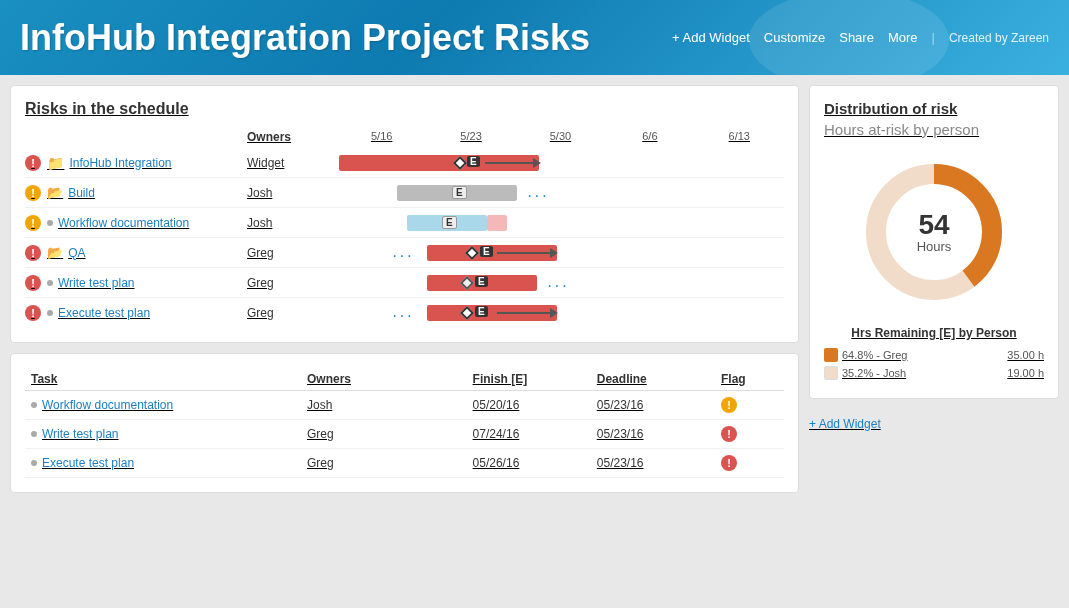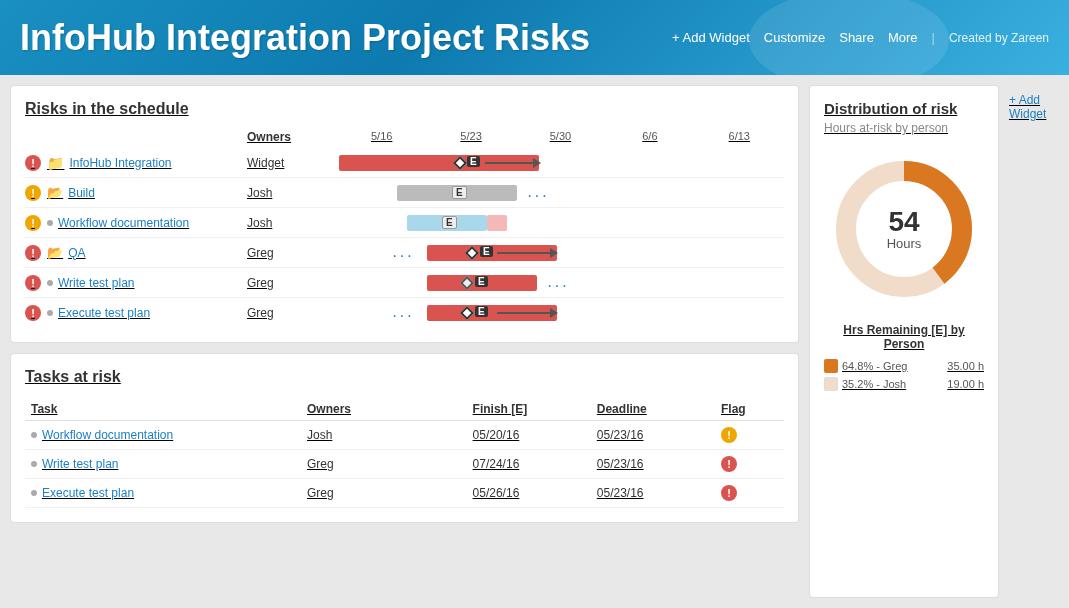--- a/index.html
+++ b/index.html
@@ -218,37 +218,37 @@
       padding: 6px 6px;
       border-bottom: 1px solid #f0f0f0;
       color: #333;
     }
     .tasks-table td a { color: #1a7fc4; text-decoration: none; }
 
     
     .right-panel {
       width: 250px;
       display: flex;
-      flex-direction: row;
+      flex-direction: column;
       gap: 10px;
     }
     .distribution-box {
       background: white;
       border: 1px solid #ddd;
       border-radius: 4px;
       padding: 14px;
     }
     .dist-title {
       font-size: 15px;
       font-weight: bold;
       color: #333;
       margin-bottom: 4px;
     }
     .dist-subtitle {
-      font-size: 12px;
+      font-size: 15px;
       color: #888;
       margin-bottom: 14px;
     }
 
     
     .donut-container {
       display: flex;
       justify-content: center;
       margin-bottom: 14px;
       position: relative;
@@ -449,21 +449,20 @@
           <div class="bar-red" style="left:90px; width:130px;"></div>
           <div class="bar-diamond" style="left:125px;"></div>
           <div class="bar-label" style="left:138px;">E</div>
           <div style="position:absolute; left:160px; top:9px; width:55px; height:2px; background:#555;"></div>
           <div style="position:absolute; left:213px; top:5px; width:0; height:0; border-top:5px solid transparent; border-bottom:5px solid transparent; border-left:8px solid #555;"></div>
         </div>
       </div>
     </div>
 
     <div class="widget-box">
-      <div class="widget-title">Tasks at risk</div>
       <table class="tasks-table">
         <thead>
           <tr>
             <th style="width:200px;">Task</th>
             <th style="width:120px;">Owners</th>
             <th style="width:90px;">Finish [E]</th>
             <th style="width:90px;">Deadline</th>
             <th style="width:50px;">Flag</th>
           </tr>
         </thead>

